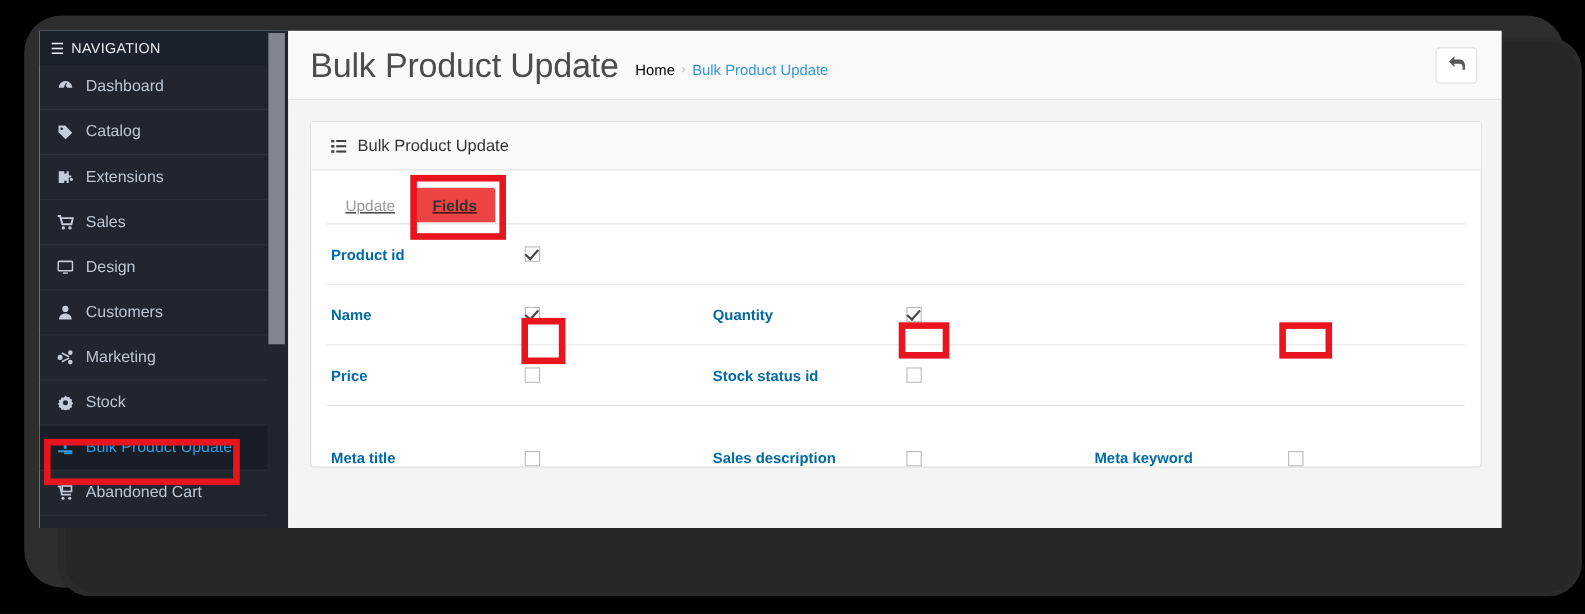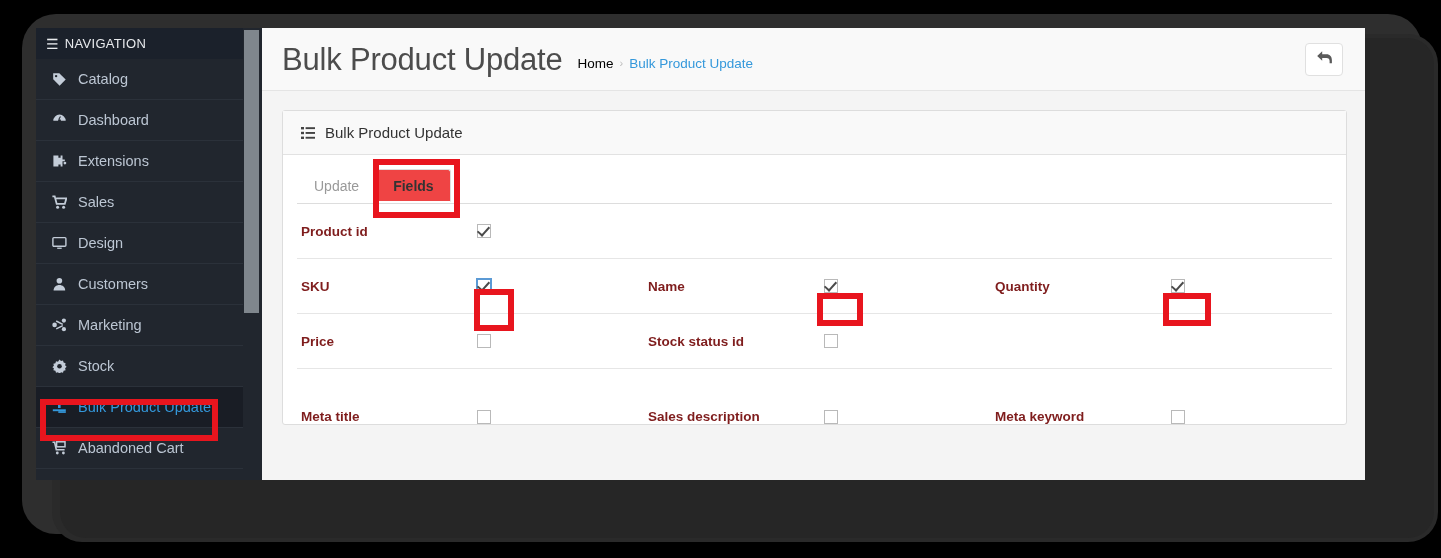--- a/index.html
+++ b/index.html
@@ -193,24 +193,25 @@
     margin-right: 10px;
     display: flex;
     align-items: center;
     color: #444;
   }
   #panel-body { padding: 13px 14px 0 14px; }
 
   
   #tabs {
     display: flex;
-    align-items: flex-start;
+    align-items: center;
     border-bottom: 1px solid #dddddd;
     height: 36px;
     padding-left: 0px;
+    text-decoration: underline;
   }
   .tab {
     padding: 9px 16px 8px 16px;
     font-size: 14px;
     color: #999999;
     line-height: 1;
     position: relative;
     top: 1px;
     border: 1px solid transparent;
     border-radius: 3px 3px 0 0;
@@ -233,21 +234,21 @@
   .frow:last-child { border-bottom: none; align-items: flex-end; }
   .fcell {
     display: flex;
     align-items: center;
     flex: 0 0 347px;
   }
   .fcell .flabel {
     flex: 0 0 180px;
     font-size: 13.5px;
     font-weight: bold;
-    color: #7f1d1d;
+    color: #0369a1;
     padding-left: 4px;
   }
   .fcell .fctrl {
     flex: 0 0 auto;
     display: flex;
     align-items: center;
   }
 
   .cbox {
     width: 14px;
@@ -294,36 +295,36 @@
 
   <div id="sidebar">
     <div id="nav-header">
       <span class="bars">☰</span>
       <span>NAVIGATION</span>
     </div>
     <div id="nav-list">
         <div class="nav-item">
           <span class="n-icon">
             <svg width="15" height="14" viewBox="0 0 15 14" aria-hidden="true">
-              <path d="M1.2 1.2h6.1l6.4 6.4-6.1 6.1-6.4-6.4Z" fill="currentColor"></path>
-              <circle cx="4.1" cy="4.1" r="1.2" fill="#21262e"></circle>
-            </svg>
-          </span>
-          <span class="n-label">Catalog</span>
-          <span class="n-caret">›</span>
-        </div>
-        <div class="nav-item">
-          <span class="n-icon">
-            <svg width="15" height="14" viewBox="0 0 15 14" aria-hidden="true">
               <path d="M7.5 1.6A6.2 6.2 0 0 0 1.3 7.8h12.4A6.2 6.2 0 0 0 7.5 1.6Z" fill="currentColor"></path>
               <circle cx="7.5" cy="7.6" r="1.4" fill="#21262e"></circle>
               <rect x="7.1" y="3.2" width="1" height="3.6" fill="#21262e" transform="rotate(28 7.6 5)"></rect>
             </svg>
           </span>
           <span class="n-label">Dashboard</span>
+        </div>
+        <div class="nav-item">
+          <span class="n-icon">
+            <svg width="15" height="14" viewBox="0 0 15 14" aria-hidden="true">
+              <path d="M1.2 1.2h6.1l6.4 6.4-6.1 6.1-6.4-6.4Z" fill="currentColor"></path>
+              <circle cx="4.1" cy="4.1" r="1.2" fill="#21262e"></circle>
+            </svg>
+          </span>
+          <span class="n-label">Catalog</span>
+          <span class="n-caret">›</span>
         </div>
         <div class="nav-item">
           <span class="n-icon">
             <svg width="15" height="14" viewBox="0 0 15 14" aria-hidden="true">
               <path d="M1.4 1.6h5v2.1h2.2V1.6h1.9v3.9h2.3v1.8h-2.3v5.1H8.6v-2H6.4v2h-5Z" fill="currentColor"></path>
               <circle cx="12.9" cy="9.1" r="1.4" fill="currentColor"></circle>
             </svg>
           </span>
           <span class="n-label">Extensions</span>
           <span class="n-caret">›</span>
@@ -452,26 +453,20 @@
             <div class="frow">
               <div class="fcell">
                 <span class="flabel">Product id</span>
                 <span class="fctrl">
                   <span class="cbox checked"></span>
                 </span>
               </div>
             </div>
             <div class="frow">
               <div class="fcell">
-                <span class="flabel">SKU</span>
-                <span class="fctrl">
-                  <span class="cbox checked focused"></span>
-                </span>
-              </div>
-              <div class="fcell">
                 <span class="flabel">Name</span>
                 <span class="fctrl">
                   <span class="cbox checked"></span>
                 </span>
               </div>
               <div class="fcell">
                 <span class="flabel">Quantity</span>
                 <span class="fctrl">
                   <span class="cbox checked"></span>
                 </span>

